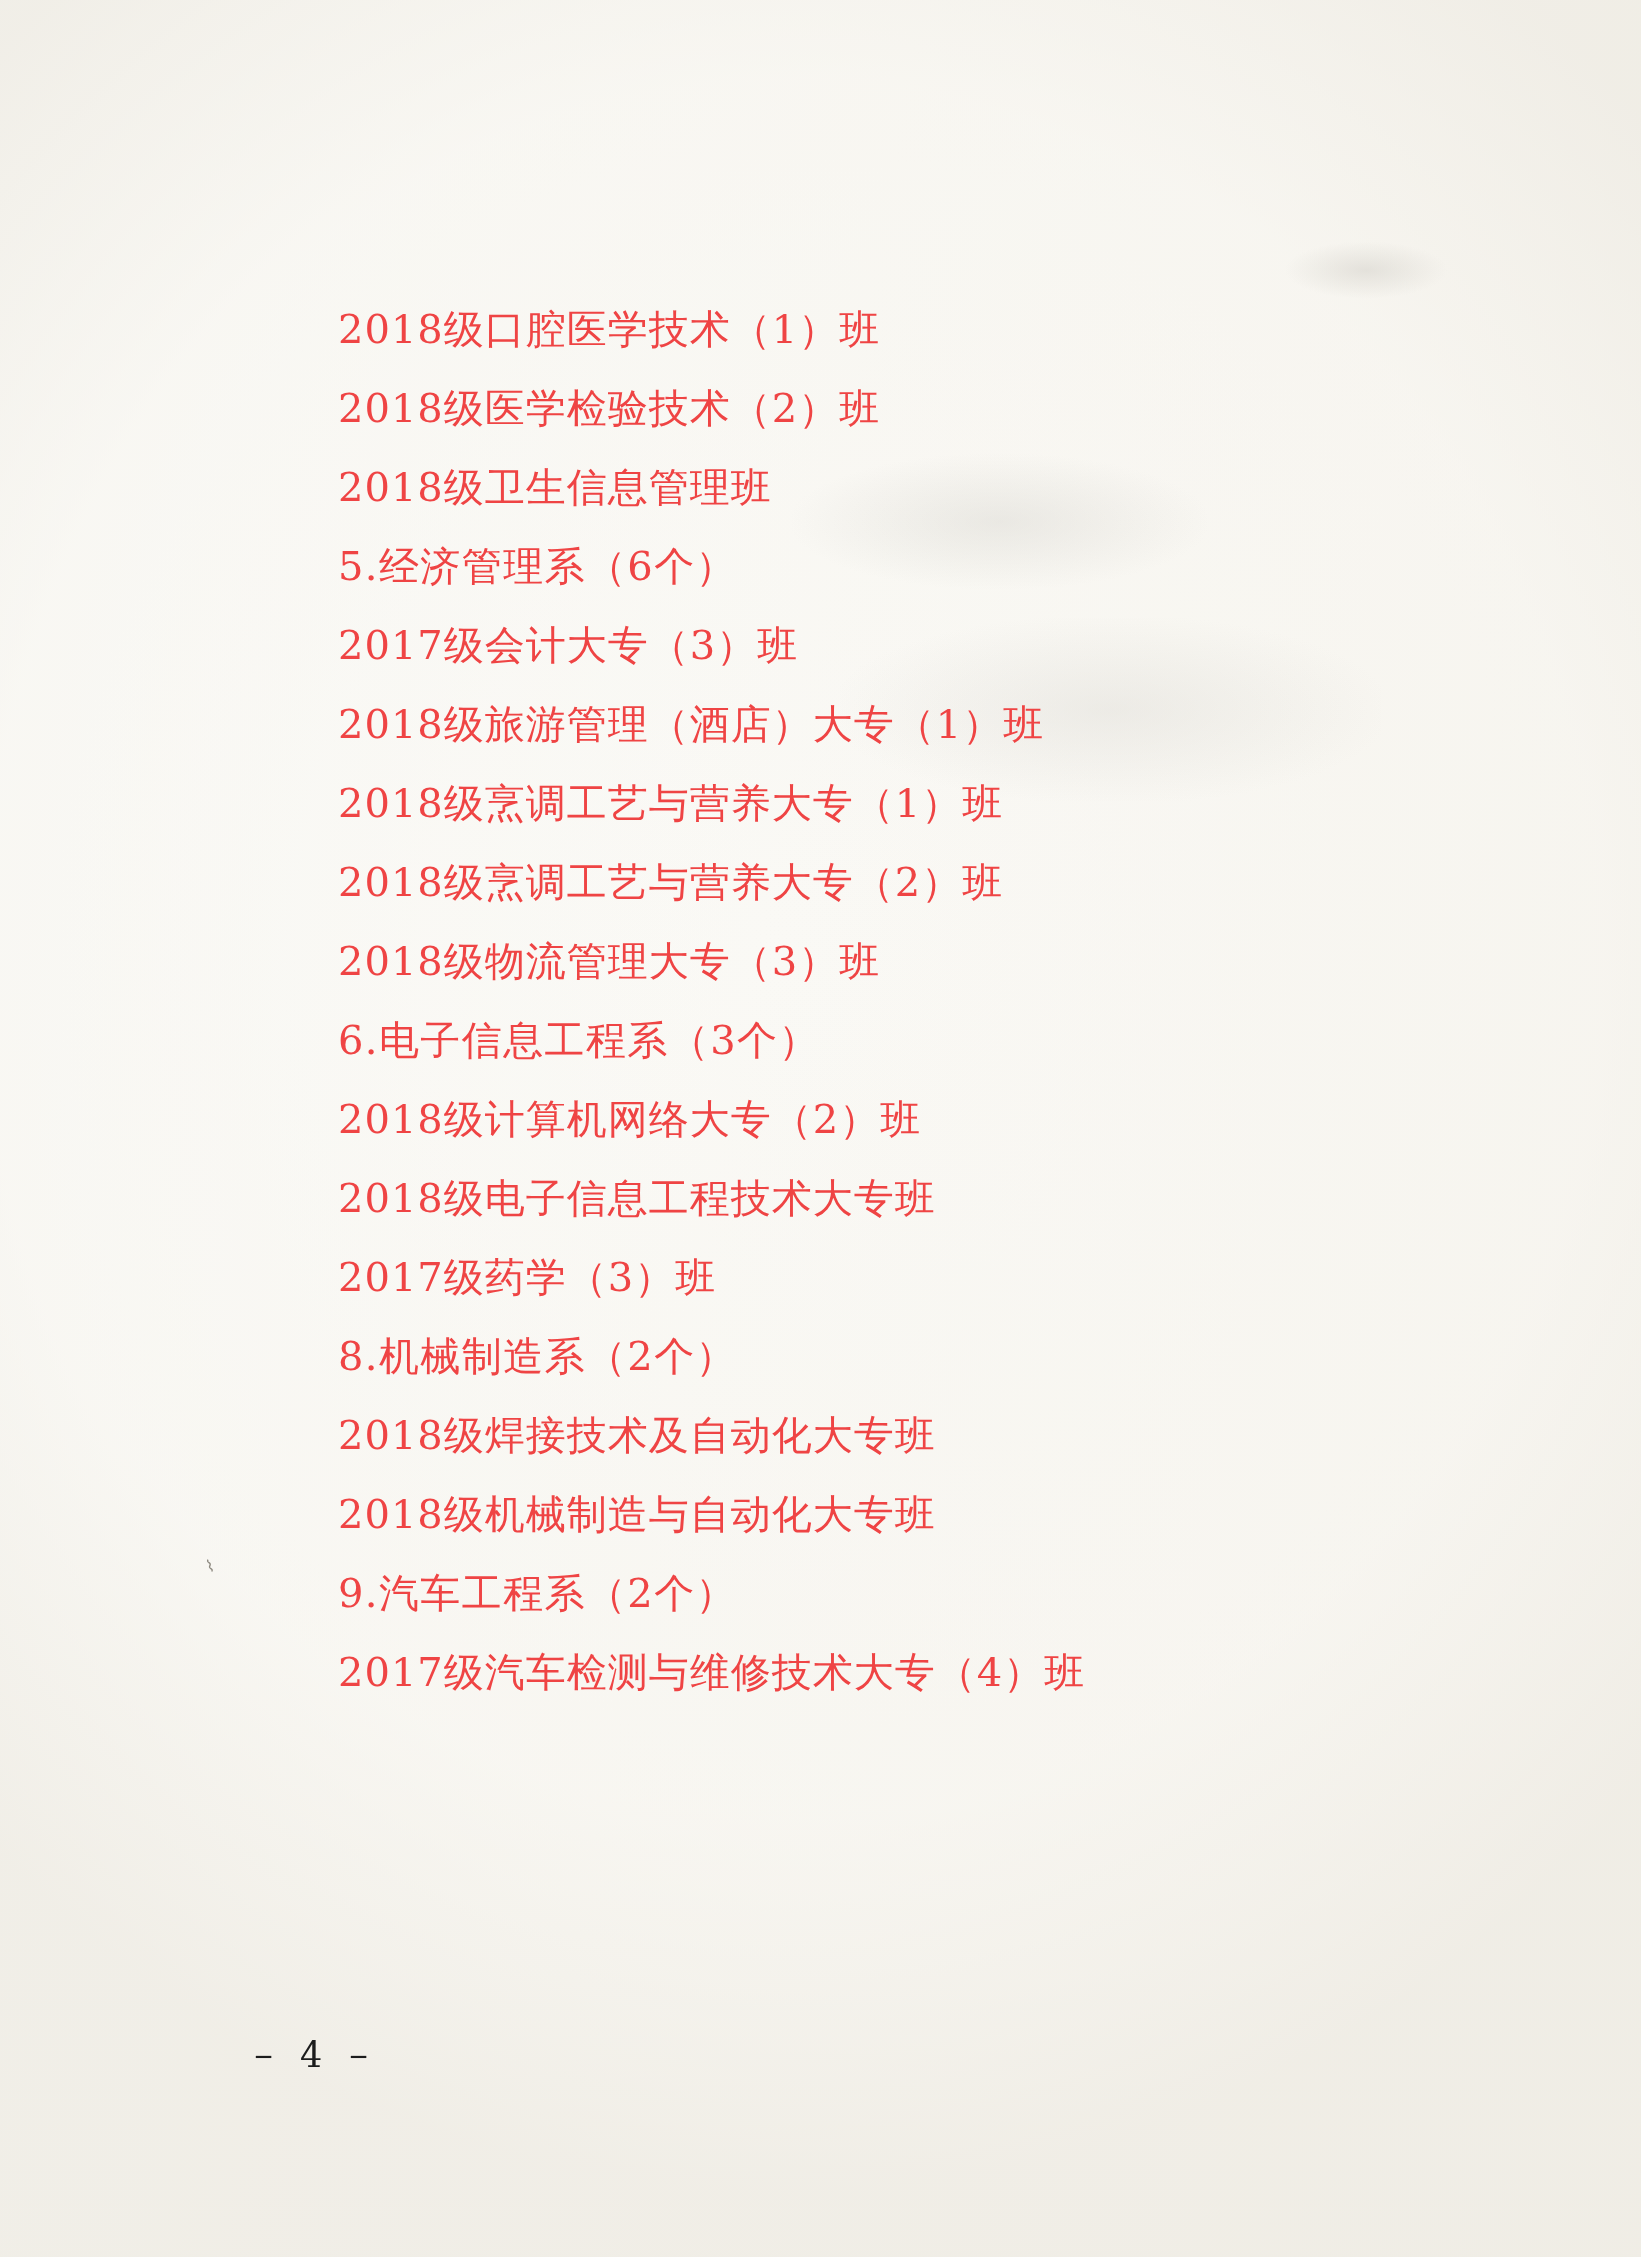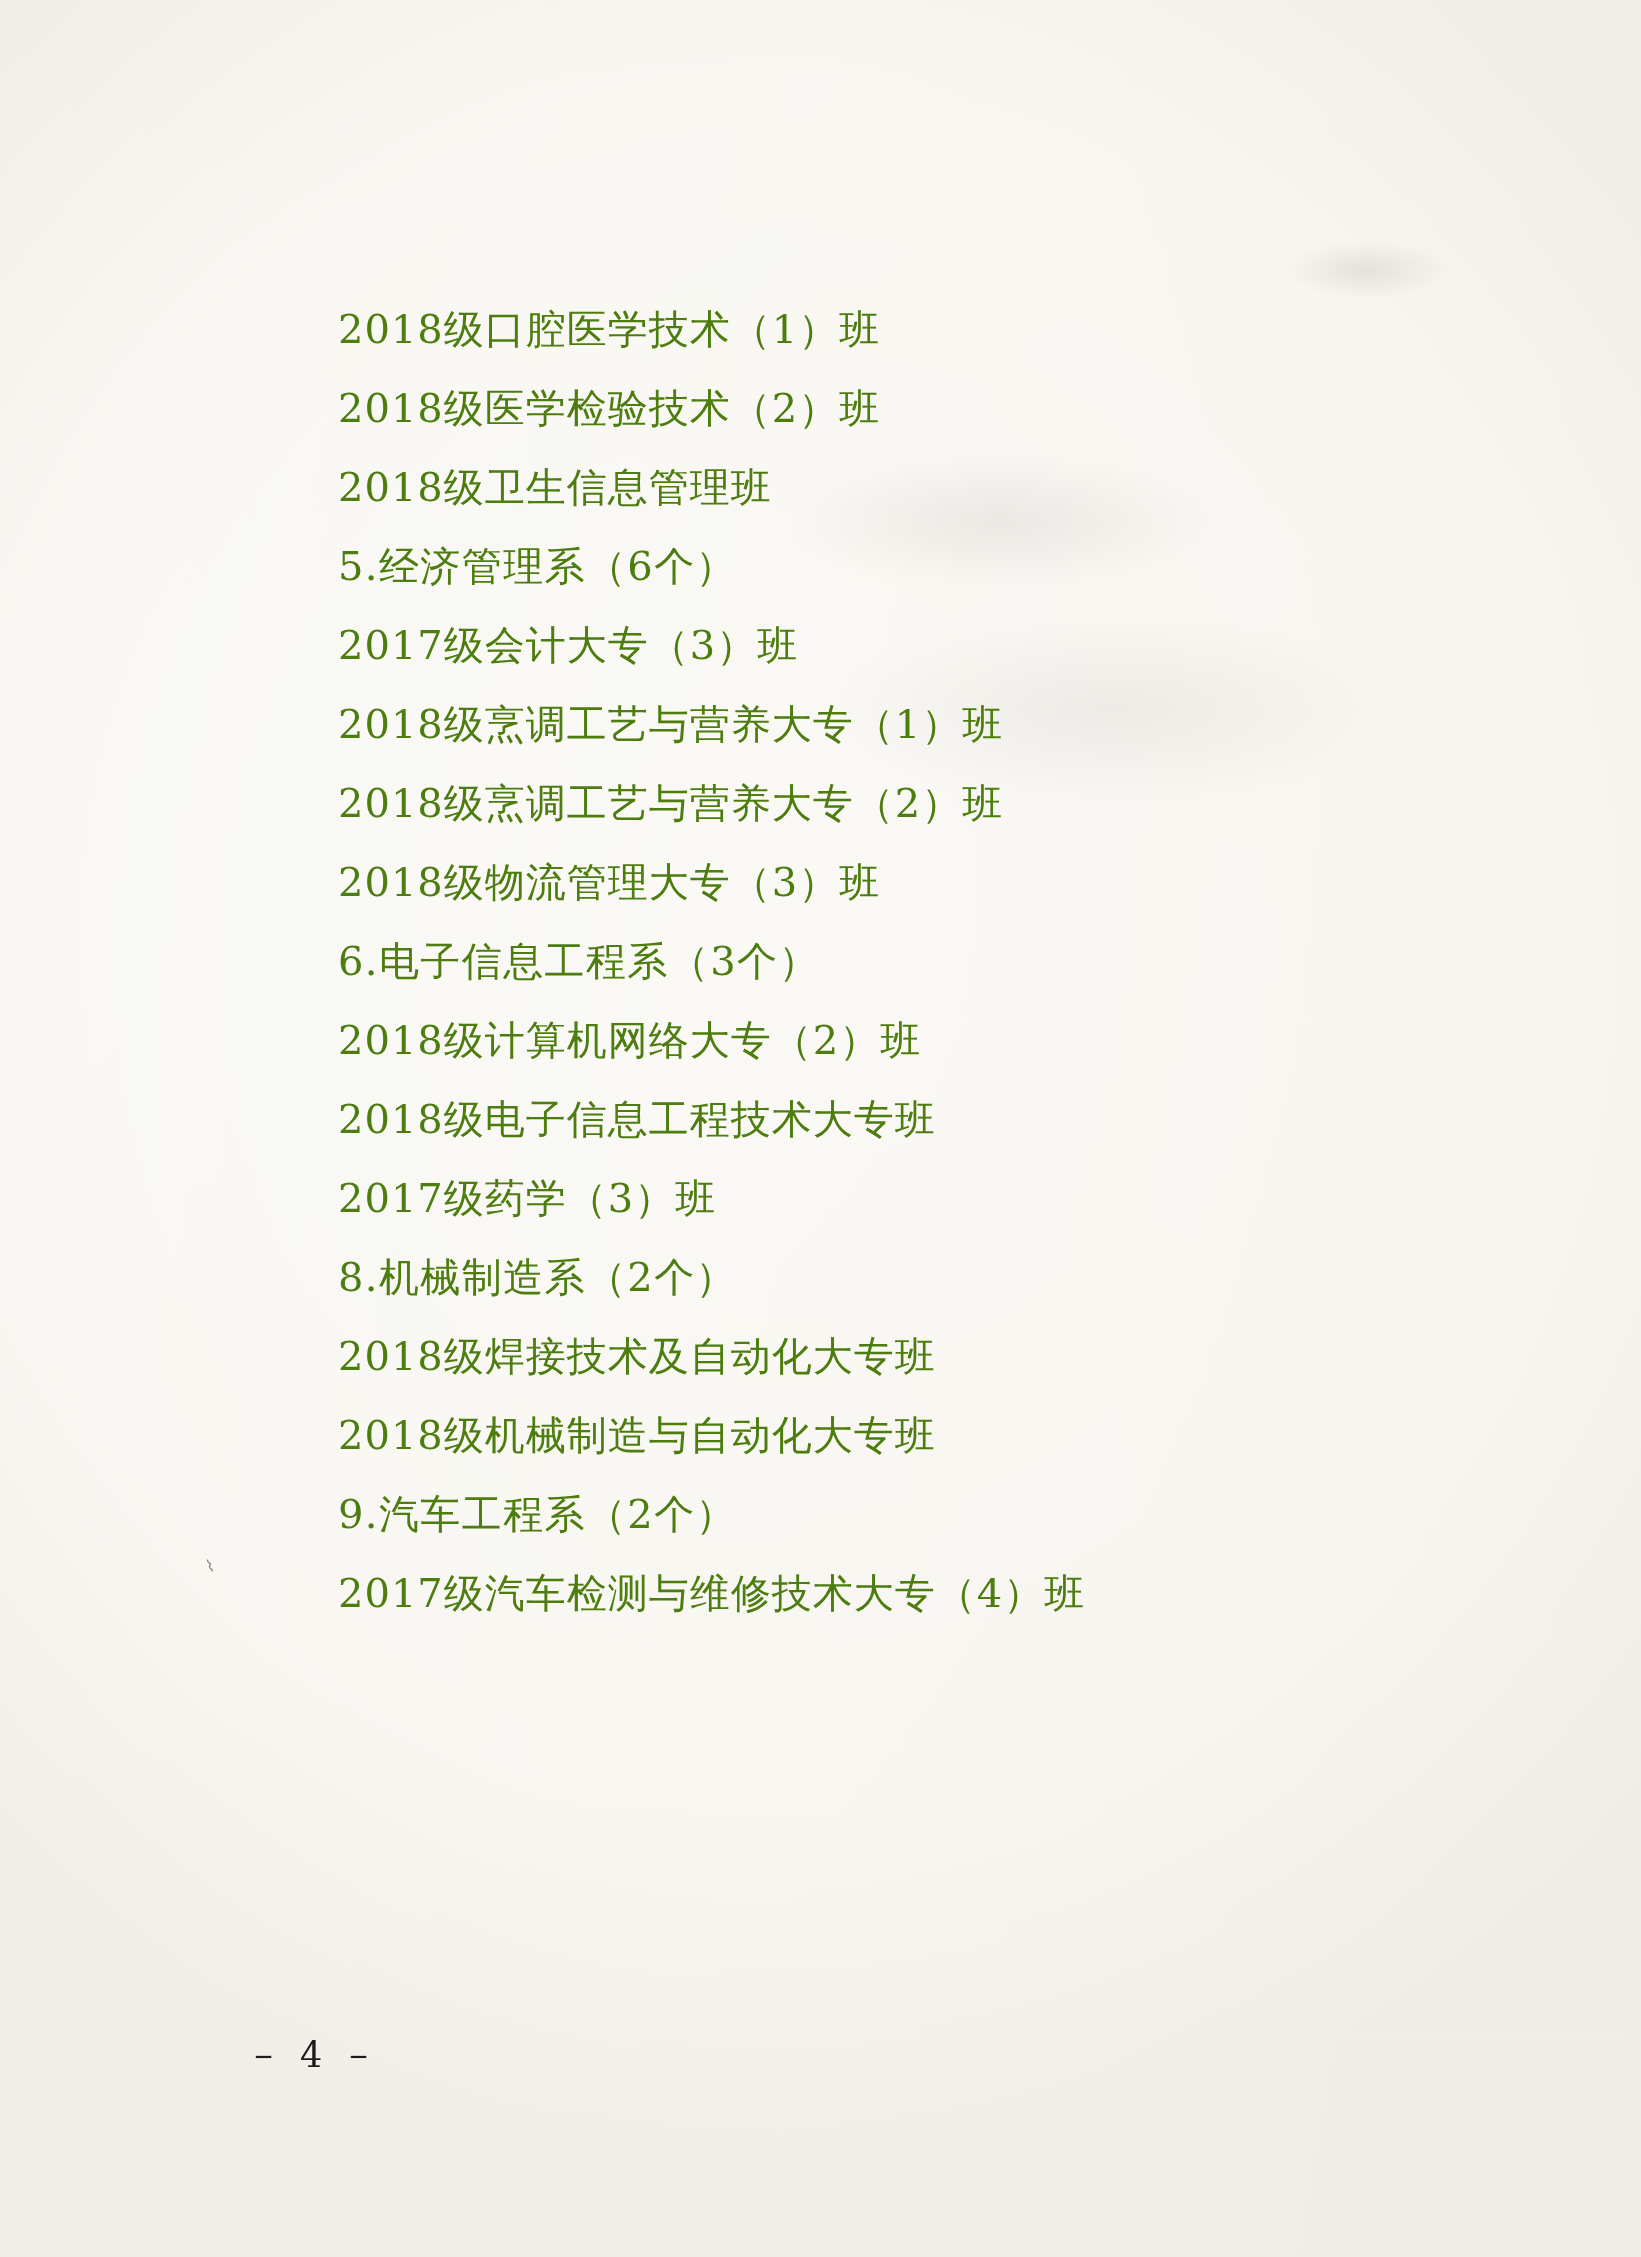--- a/index.html
+++ b/index.html
@@ -61,21 +61,21 @@
   }
   .content {
     position: absolute;
     left: 338px;
     top: 290px;
     width: 1004px;
   }
   .line {
     font-size: 40px;
     line-height: 79px;
-    color: #4d7c0f;
+    color: #ef4444;
     letter-spacing: 1px;
     white-space: pre;
     font-family: "DejaVu Serif", "Liberation Serif", serif;
   }
   .line.heading {
     font-weight: normal;
     font-size: 40px;
     letter-spacing: 1.4px;
   }
   .line.item {
@@ -100,20 +100,21 @@
   <div class="smudge-b"></div>
   <div class="smudge-c"></div>
   <div class="speck-1">⌇</div>
 
   <div class="content" id="body-lines">
       <div class="line item">2018级口腔医学技术（1）班</div>
       <div class="line item">2018级医学检验技术（2）班</div>
       <div class="line item">2018级卫生信息管理班</div>
       <div class="line heading">5.经济管理系（6个）</div>
       <div class="line item">2017级会计大专（3）班</div>
+      <div class="line item">2018级旅游管理（酒店）大专（1）班</div>
       <div class="line item">2018级烹调工艺与营养大专（1）班</div>
       <div class="line item">2018级烹调工艺与营养大专（2）班</div>
       <div class="line item">2018级物流管理大专（3）班</div>
       <div class="line heading">6.电子信息工程系（3个）</div>
       <div class="line item">2018级计算机网络大专（2）班</div>
       <div class="line item">2018级电子信息工程技术大专班</div>
       <div class="line item">2017级药学（3）班</div>
       <div class="line heading">8.机械制造系（2个）</div>
       <div class="line item">2018级焊接技术及自动化大专班</div>
       <div class="line item">2018级机械制造与自动化大专班</div>

